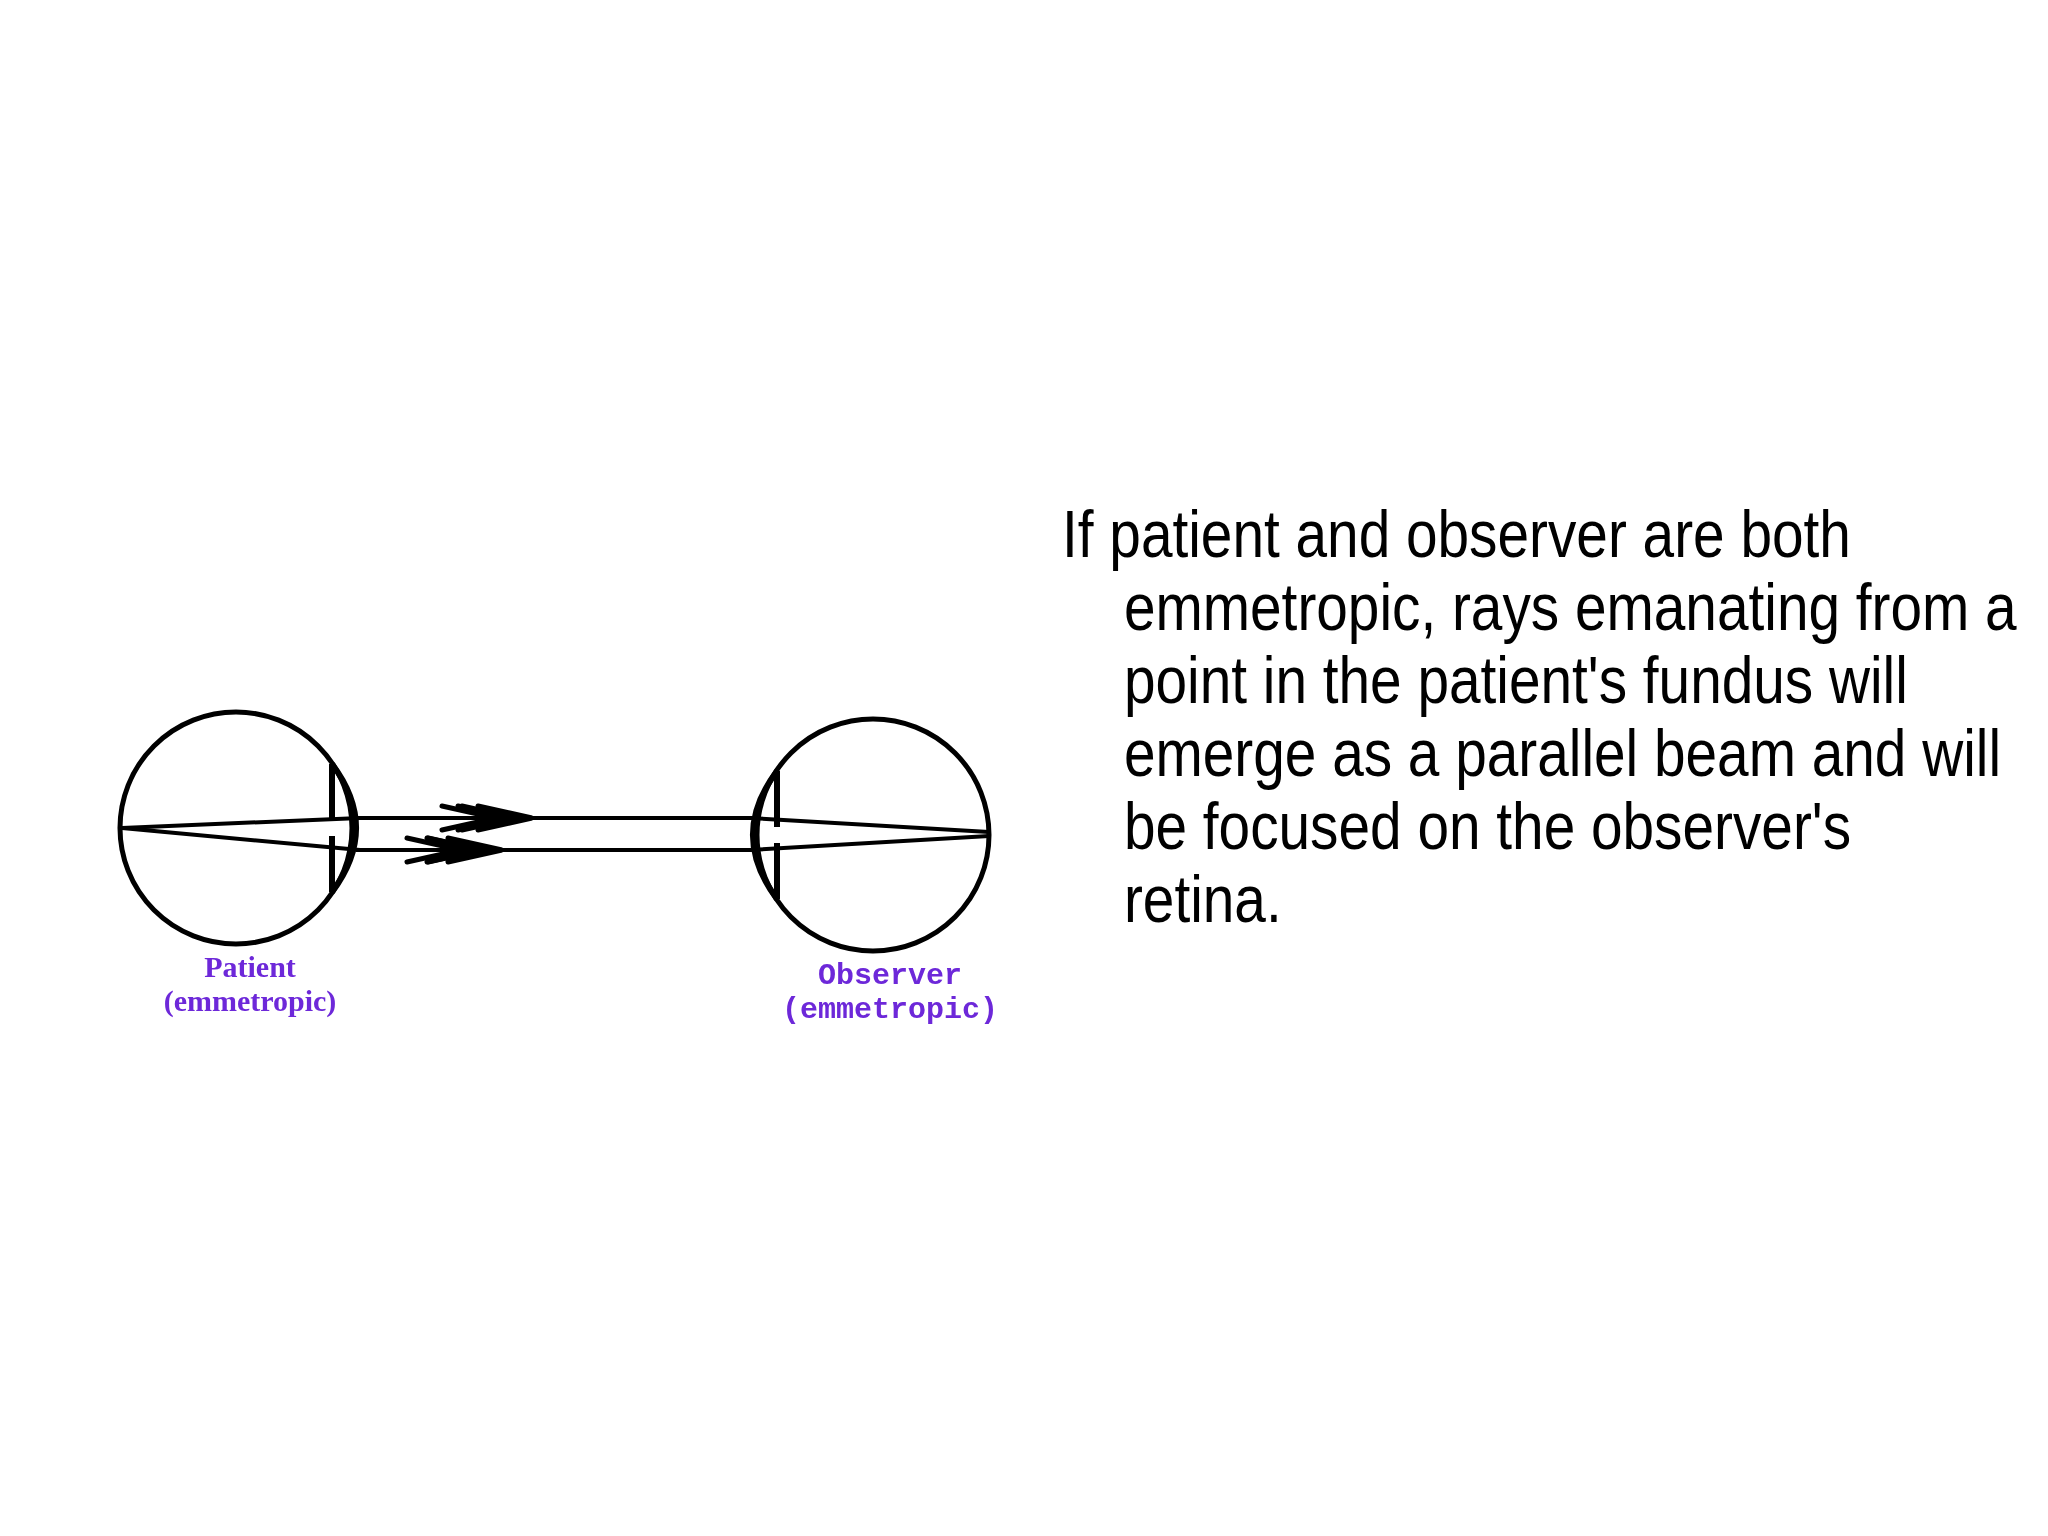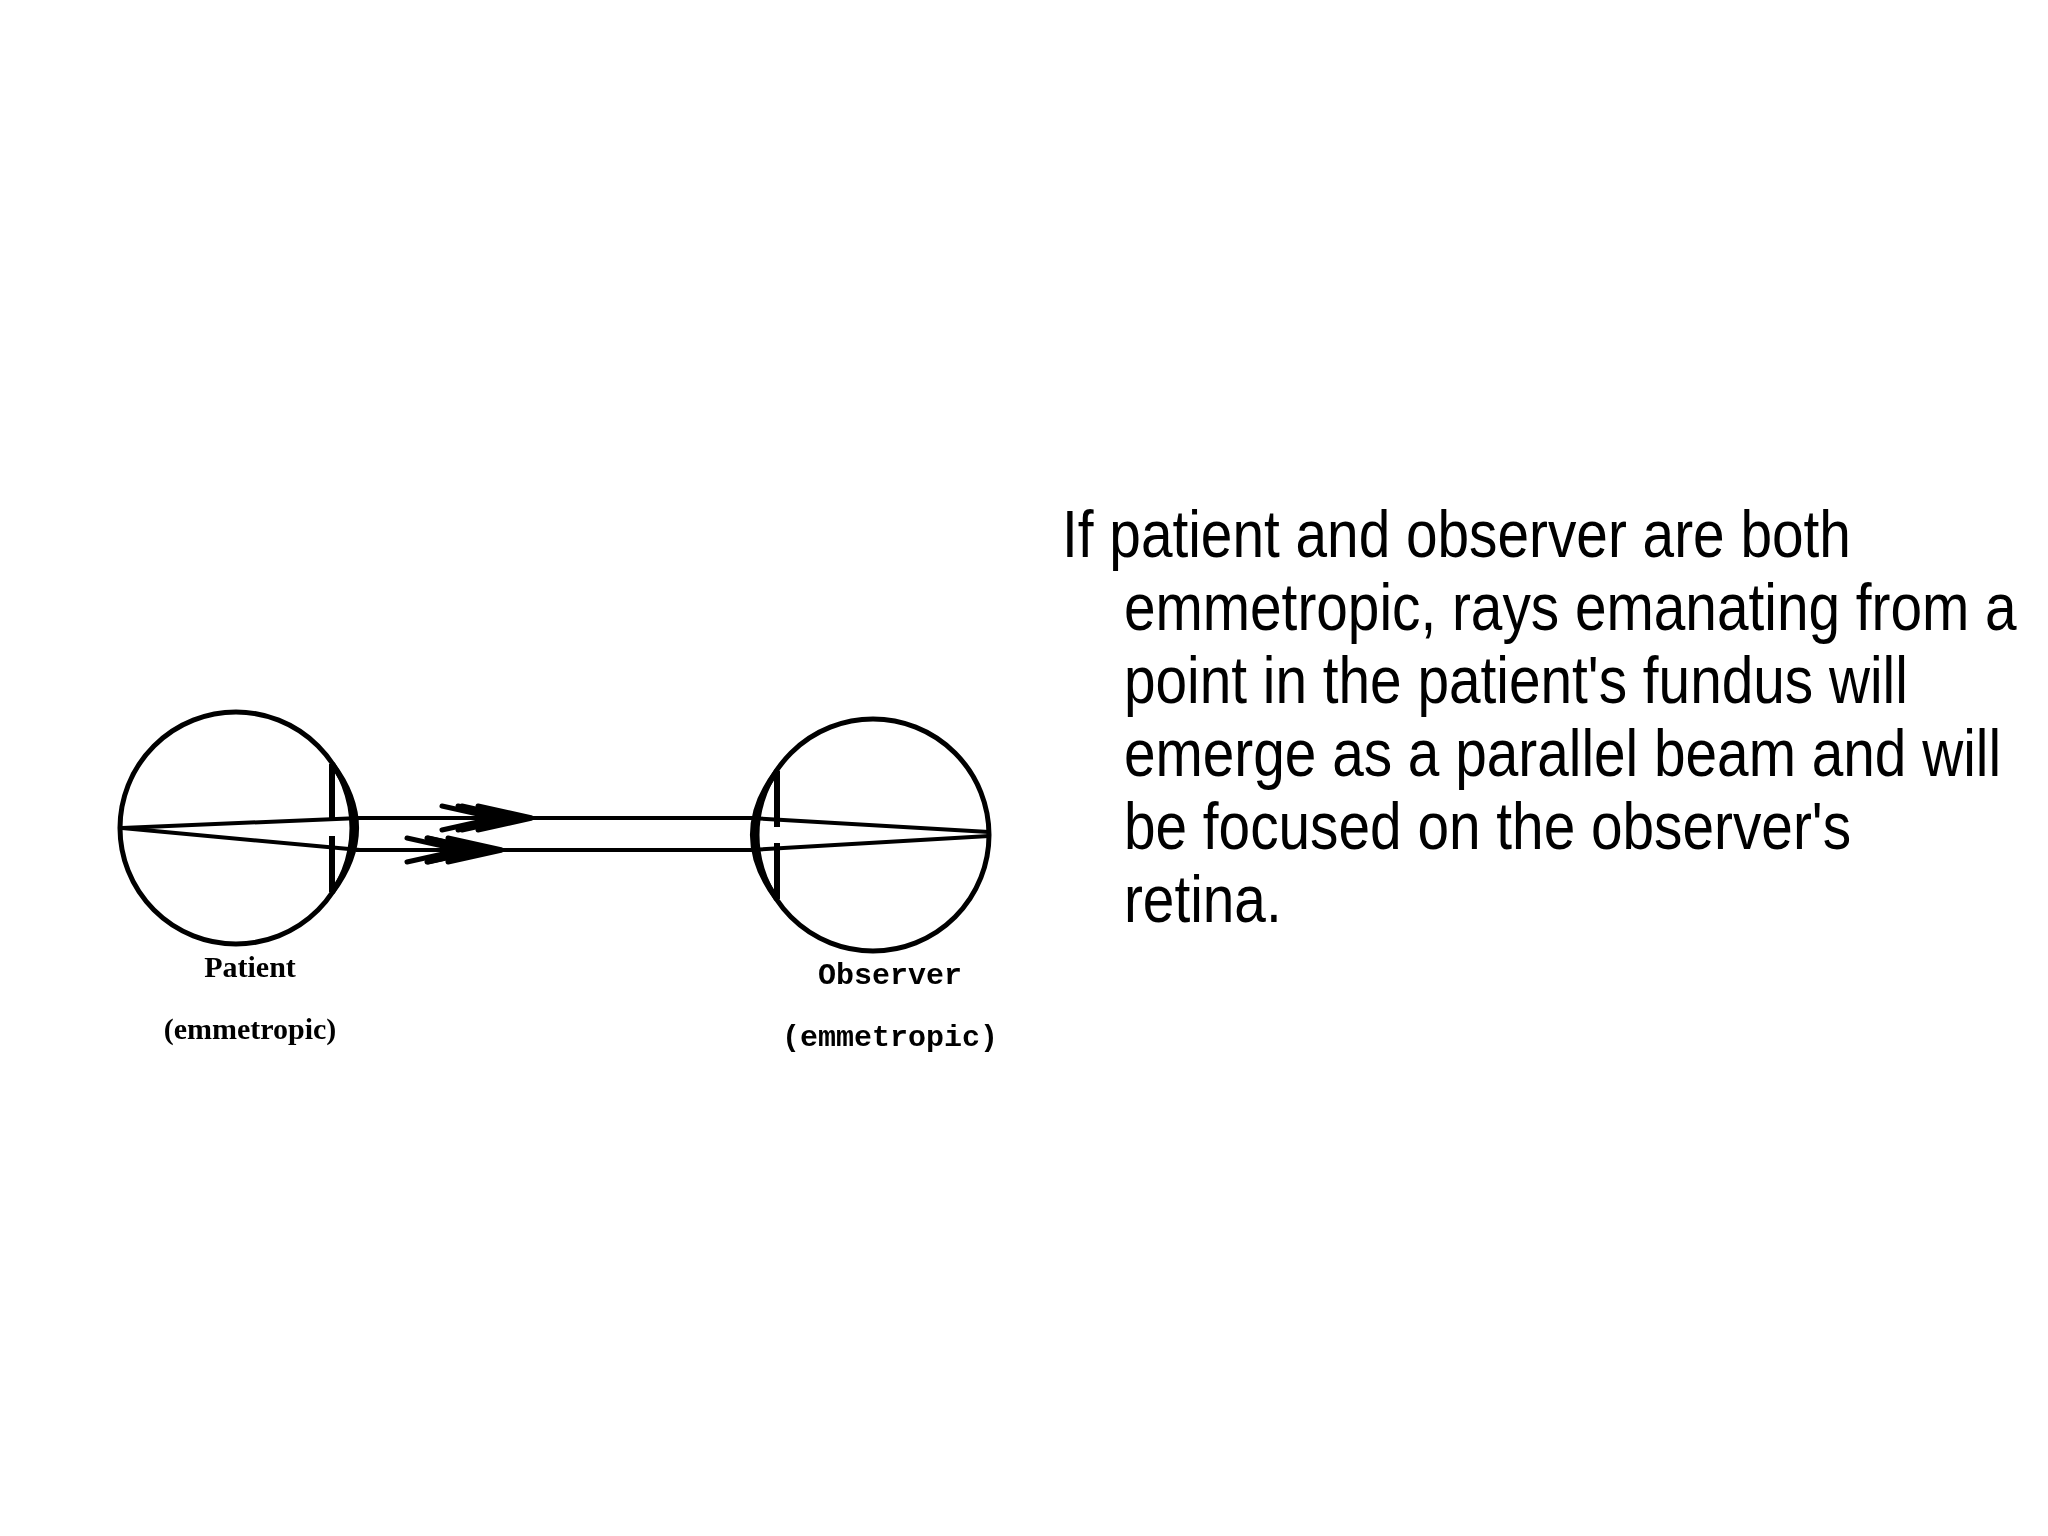--- a/index.html
+++ b/index.html
@@ -27,40 +27,40 @@
   #figure svg {
     display: block;
     width: 1000px;
     height: 420px;
   }
 
   .fig-label {
     position: absolute;
     font-family: "Liberation Serif", "DejaVu Serif", serif;
     font-weight: 700;
-    color: #000000;
+    color: #6d28d9;
     text-align: center;
     line-height: 1.12;
     white-space: nowrap;
   }
   #patient-label {
     left: 40px;
     top: 290px;
     width: 300px;
     font-size: 30px;
   }
   #observer-label {
     left: 680px;
     top: 300px;
     width: 300px;
     font-size: 30px;
     font-family: Liberation Mono, monospace;
   }
   .fig-label .line1 { display: block; }
-  .fig-label .line2 { display: block; margin-top: 28px; }
+  .fig-label .line2 { display: block; }
 
   
   #caption {
     position: absolute;
     left: 1062px;
     top: 498px;
     width: 900px;
     font-family: "Liberation Sans", sans-serif;
     font-size: 66px;
     line-height: 73px;

